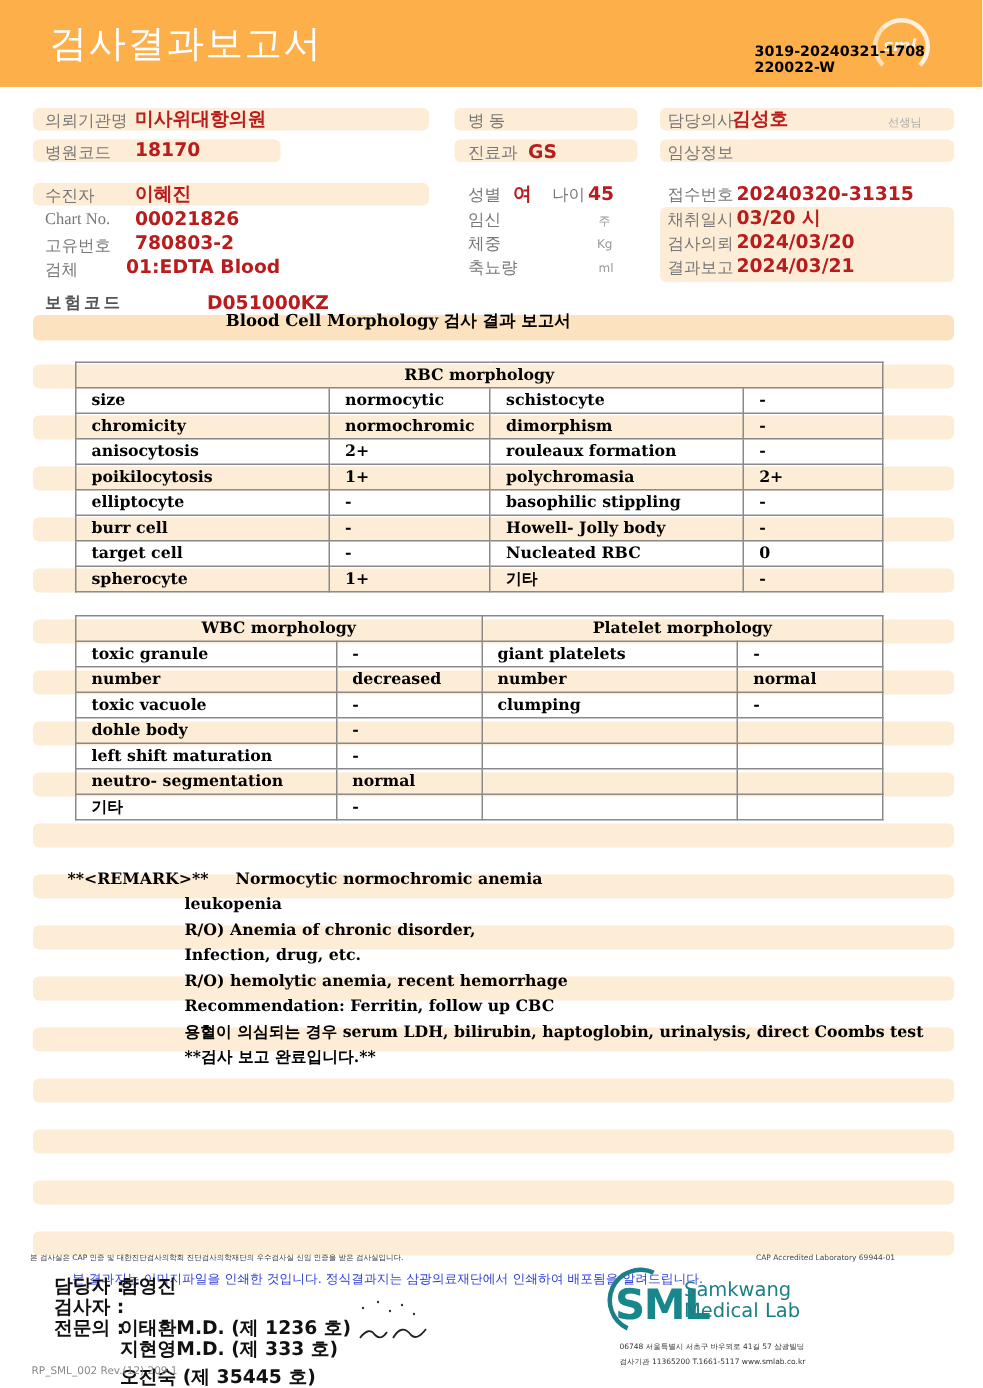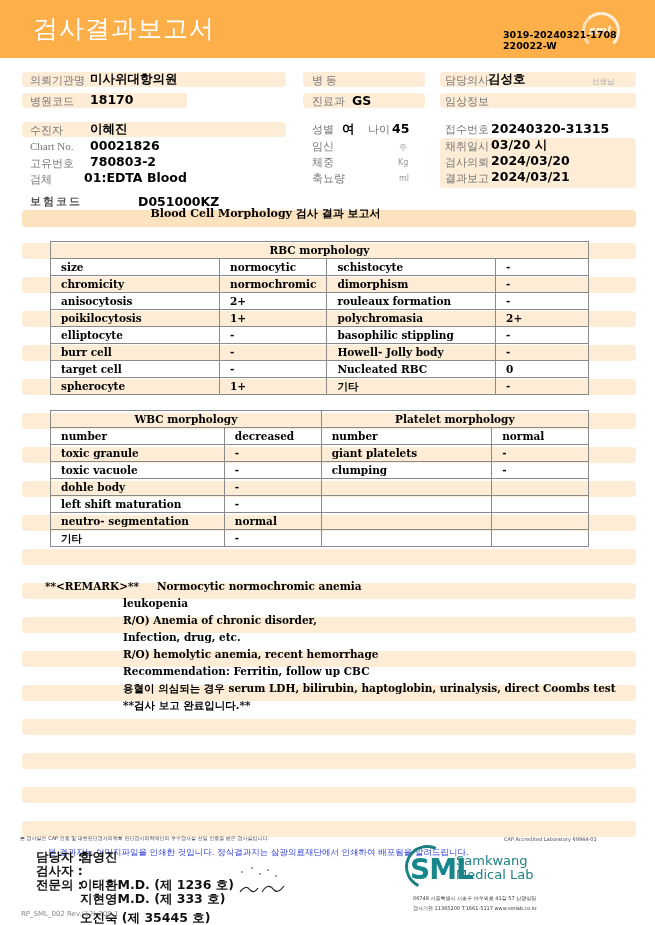--- a/index.html
+++ b/index.html
@@ -11,21 +11,21 @@
   .header-title { position: absolute; left: 33px; top: 12px; font-size: 25px; color: #fff; letter-spacing: 1px; font-family: "DejaVu Sans", sans-serif; }
   .header-id { position: absolute; left: 503px; top: 29px; font-size: 9.5px; font-weight: bold; line-height: 11px; font-family: "DejaVu Sans", sans-serif; }
   .header-logo { position: absolute; left: 582px; top: 12px; width: 38px; height: 38px; border: 3px solid rgba(255,255,255,0.8); border-radius: 50%; border-bottom-color: transparent; border-left-color: rgba(255,255,255,0.6); }
   .header-logo span { position: absolute; left: 4px; top: 9px; font-size: 11px; color: rgba(255,255,255,0.9); font-weight: bold; font-style: italic; }
 
   
   .stripe { position: absolute; background: #fdecd6; border-radius: 4px; }
 
   
   .lbl { position: absolute; font-size: 11px; color: #777; font-family: Liberation Serif, serif; }
-  .val { position: absolute; font-size: 12.5px; font-weight: bold; color: #000000; font-family: "DejaVu Sans", sans-serif; }
+  .val { position: absolute; font-size: 12.5px; font-weight: bold; color: #b91c1c; font-family: "DejaVu Sans", sans-serif; }
   .unit { position: absolute; font-size: 8px; color: #999; }
   .small-gray { position: absolute; font-size: 7.5px; color: #aaa; }
 
   
   .report-title { position: absolute; left: 0; width: 531px; top: 206px; text-align: center; font-family: "DejaVu Serif", serif; font-weight: bold; font-size: 11px; padding-left: 0; }
 
   
   table.morph { position: absolute; border-collapse: collapse; font-family: "DejaVu Serif", serif; font-size: 10.5px; font-weight: bold; background: transparent; }
   table.morph td, table.morph th { border: 1px solid #8a8a8a; height: 17px; padding: 0 10px; text-align: left; white-space: nowrap; line-height: 14px; }
   table.morph th { text-align: center; font-weight: bold; padding: 0; }
@@ -205,30 +205,30 @@
       <col style="width:97px">
     </colgroup>
   <thead>
     <tr>
       <th colspan="2">WBC morphology</th>
       <th colspan="2">Platelet morphology</th>
     </tr>
   </thead>
   <tbody id="wbc-body">
       <tr>
+        <td>toxic granule</td>
+        <td>-</td>
+        <td>giant platelets</td>
+        <td>-</td>
+      </tr>
+      <tr>
         <td>number</td>
         <td>decreased</td>
         <td>number</td>
         <td>normal</td>
-      </tr>
-      <tr>
-        <td>toxic granule</td>
-        <td>-</td>
-        <td>giant platelets</td>
-        <td>-</td>
       </tr>
       <tr>
         <td>toxic vacuole</td>
         <td>-</td>
         <td>clumping</td>
         <td>-</td>
       </tr>
       <tr>
         <td>dohle body</td>
         <td>-</td>

